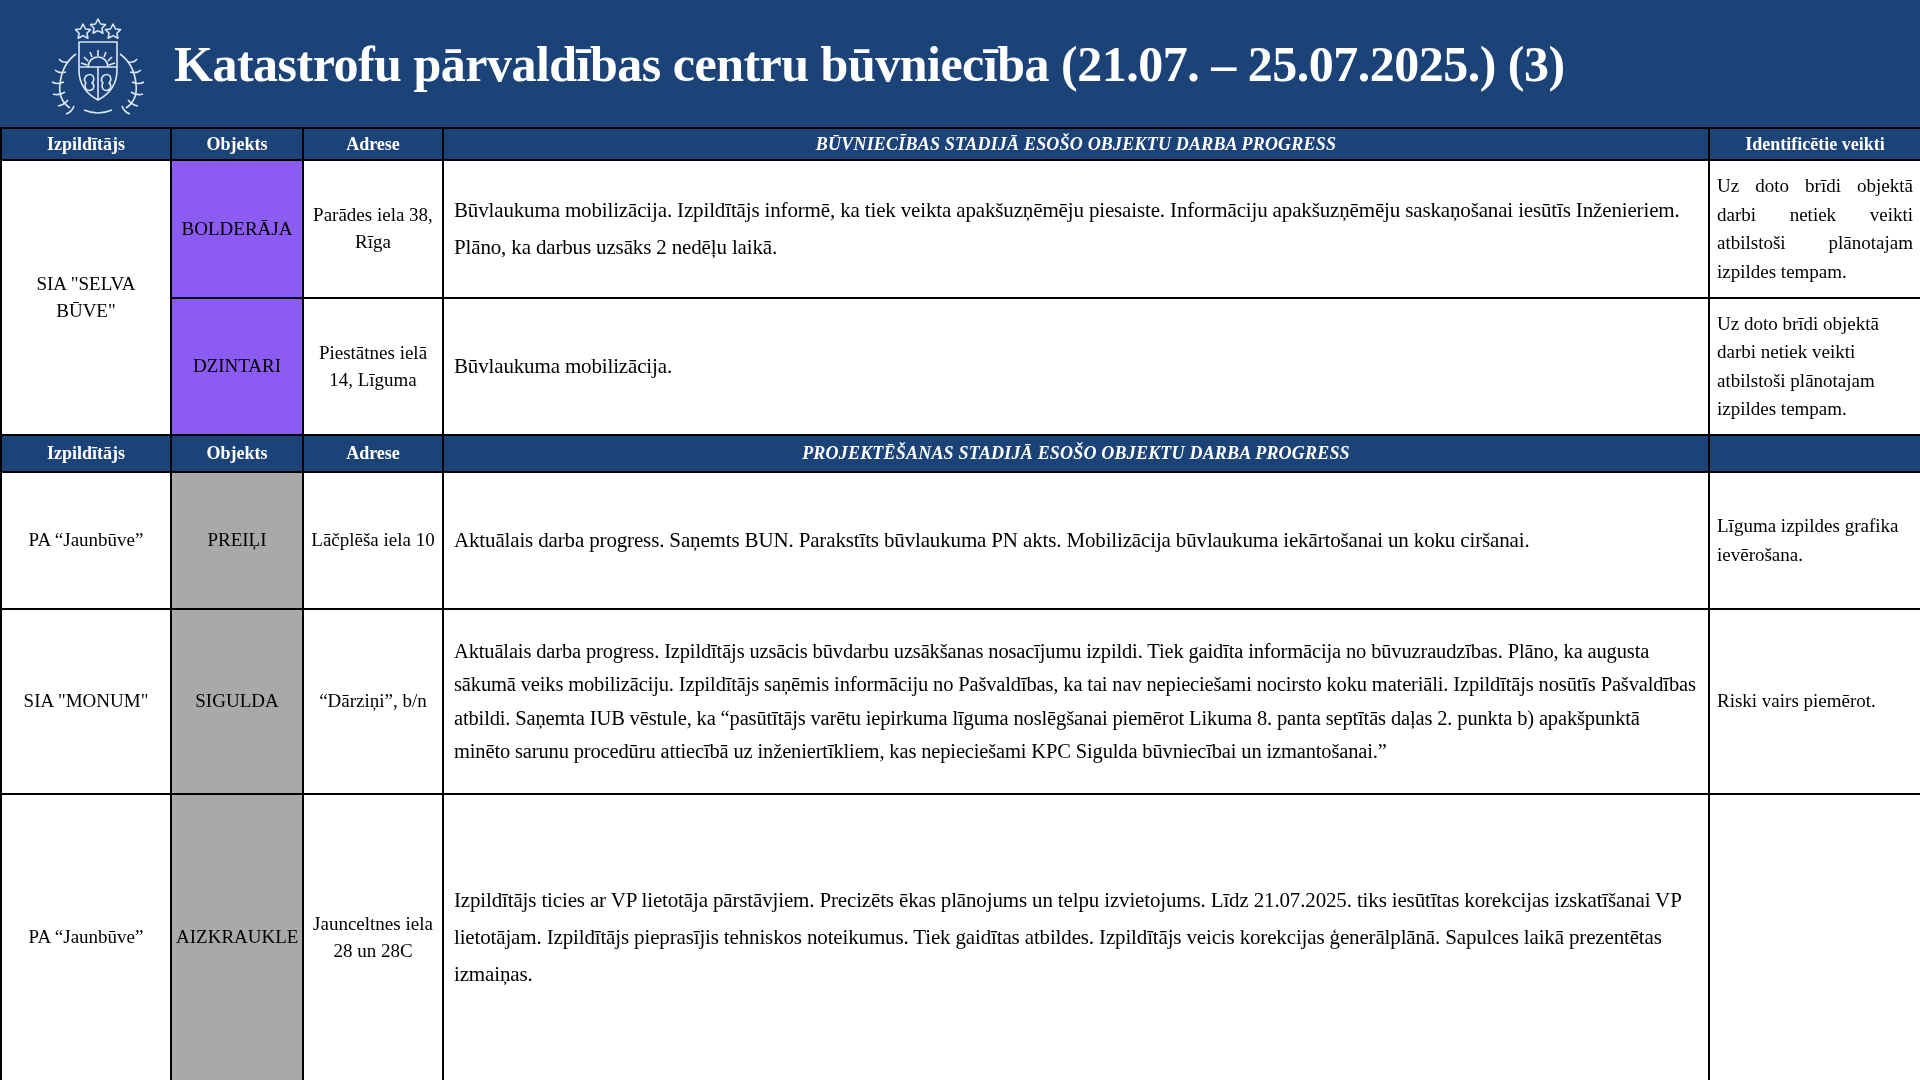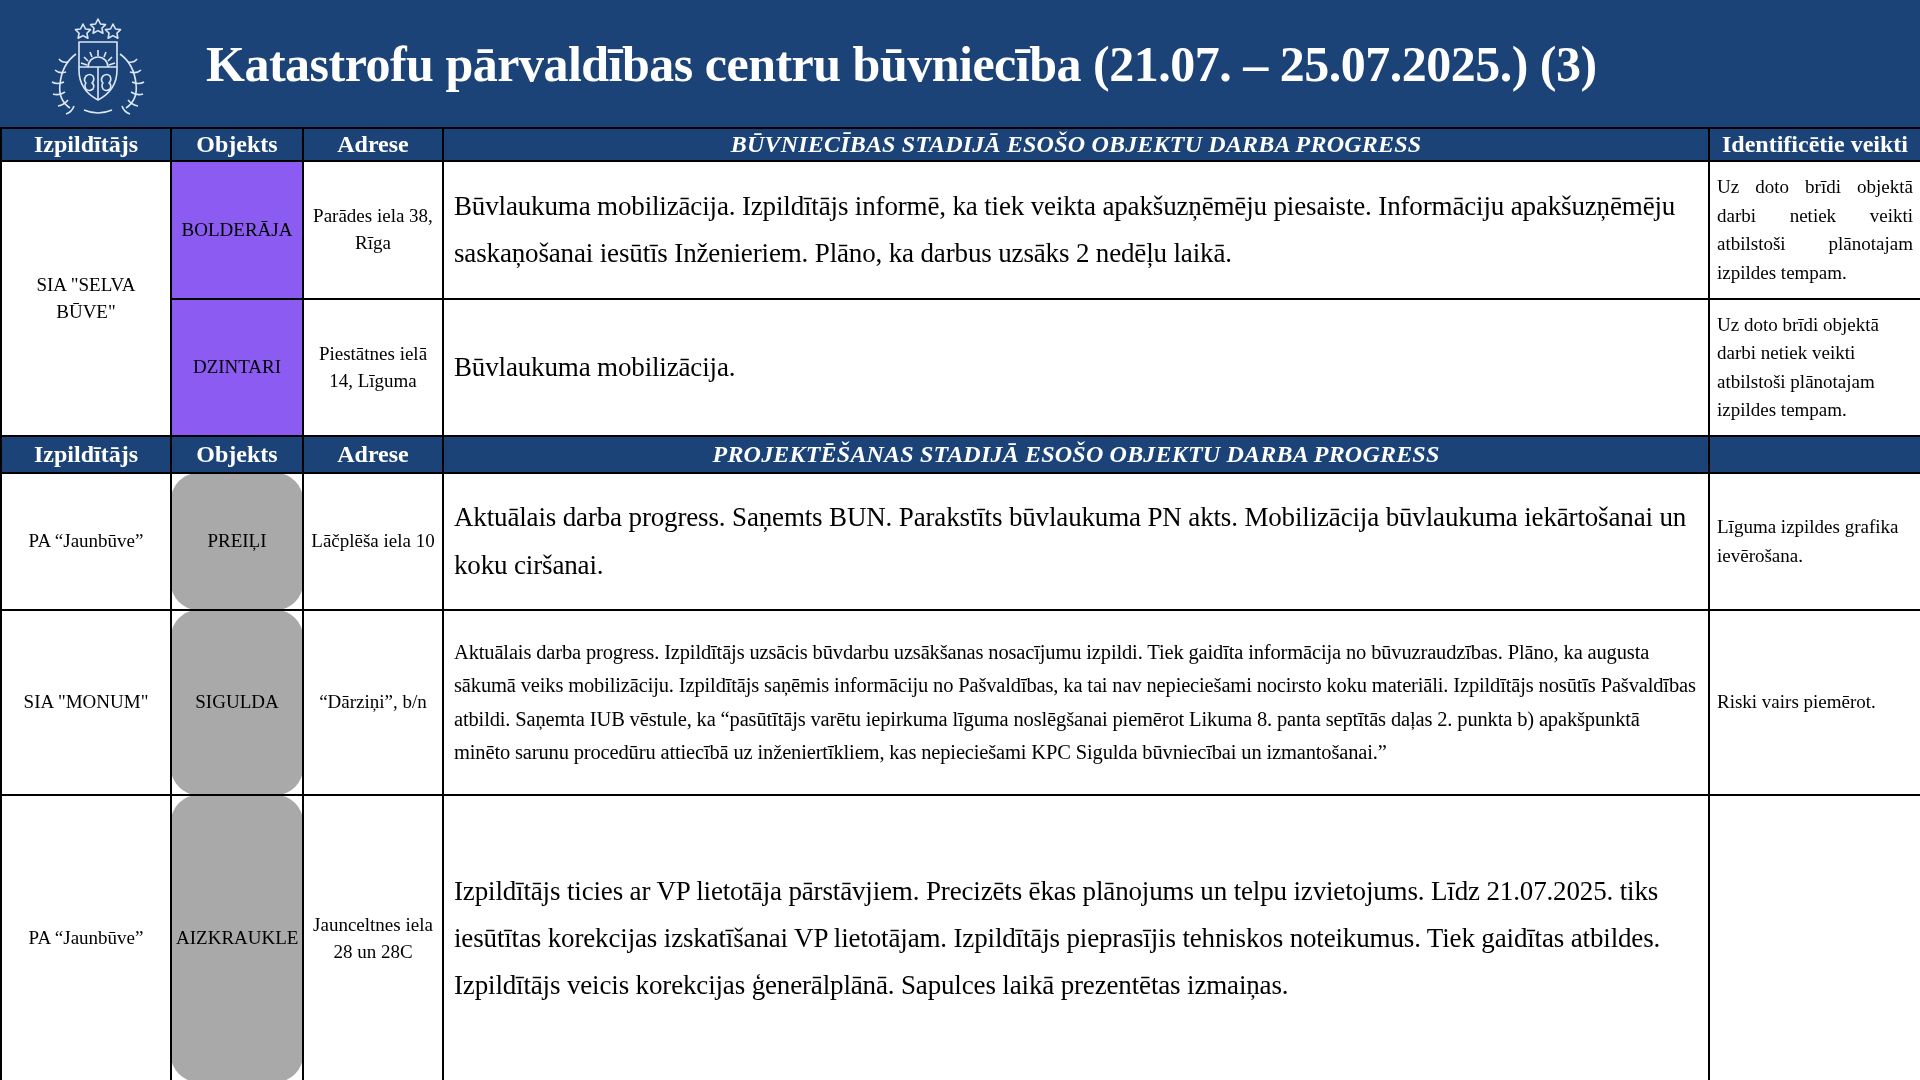--- a/index.html
+++ b/index.html
@@ -10,35 +10,35 @@
     --header_text:#ffffff;
     --cell_border:#000000;
     --body_text:#000000;
   }
   *{box-sizing:border-box;margin:0;padding:0;}
   html,body{width:1920px;height:1080px;overflow:hidden;background:#ffffff;
     font-family:"Liberation Serif","DejaVu Serif",serif;color:var(--body_text);}
 
   
   .banner{width:1920px;height:127px;background:var(--banner_bg);
-    display:flex;align-items:center;gap:32px;}
+    display:flex;align-items:center;}
   .banner .logo{width:104px;height:108px;margin-left:46px;flex:0 0 auto;}
   .banner h1{color:var(--header_text);font-size:50px;font-weight:bold;
     margin-left:24px;letter-spacing:-0.5px;white-space:nowrap;}
 
   
   table{width:1920px;border-collapse:collapse;table-layout:fixed;}
   td,th{border:2px solid var(--cell_border);vertical-align:middle;overflow:hidden;}
   th{background:var(--header_bg);color:var(--header_text);
-    font-size:24px;font-weight:bold;text-align:center;padding:2px 4px;margin-left:16px;}
+    font-size:18px;font-weight:bold;text-align:center;padding:2px 4px;margin-left:16px;}
   th.progress-hdr{letter-spacing:0.2px;font-style:italic;}
   td{font-size:19px;text-align:center;padding:2px 4px;line-height:1.4;margin-top:44px;}
   td.object-purple{background:var(--object_purple);}
-  td.object-gray{background:var(--object_gray);border-radius:27px;}
-  td.progress{font-size:27px;text-align:left;padding:4px 10px;
+  td.object-gray{background:var(--object_gray);}
+  td.progress{font-size:21px;text-align:left;padding:4px 10px;
     line-height:1.75;letter-spacing:-0.15px;}
   td.risks{font-size:19px;text-align:left;padding:4px 7px;line-height:1.5;}
   td.risks.justify{text-align:justify;}
 </style>
 </head>
 <body>
 
 <header class="banner">
   <svg class="logo" viewBox="0 0 104 108" fill="none" stroke="#dbe6f6" stroke-width="1.6" stroke-linejoin="round">
 

